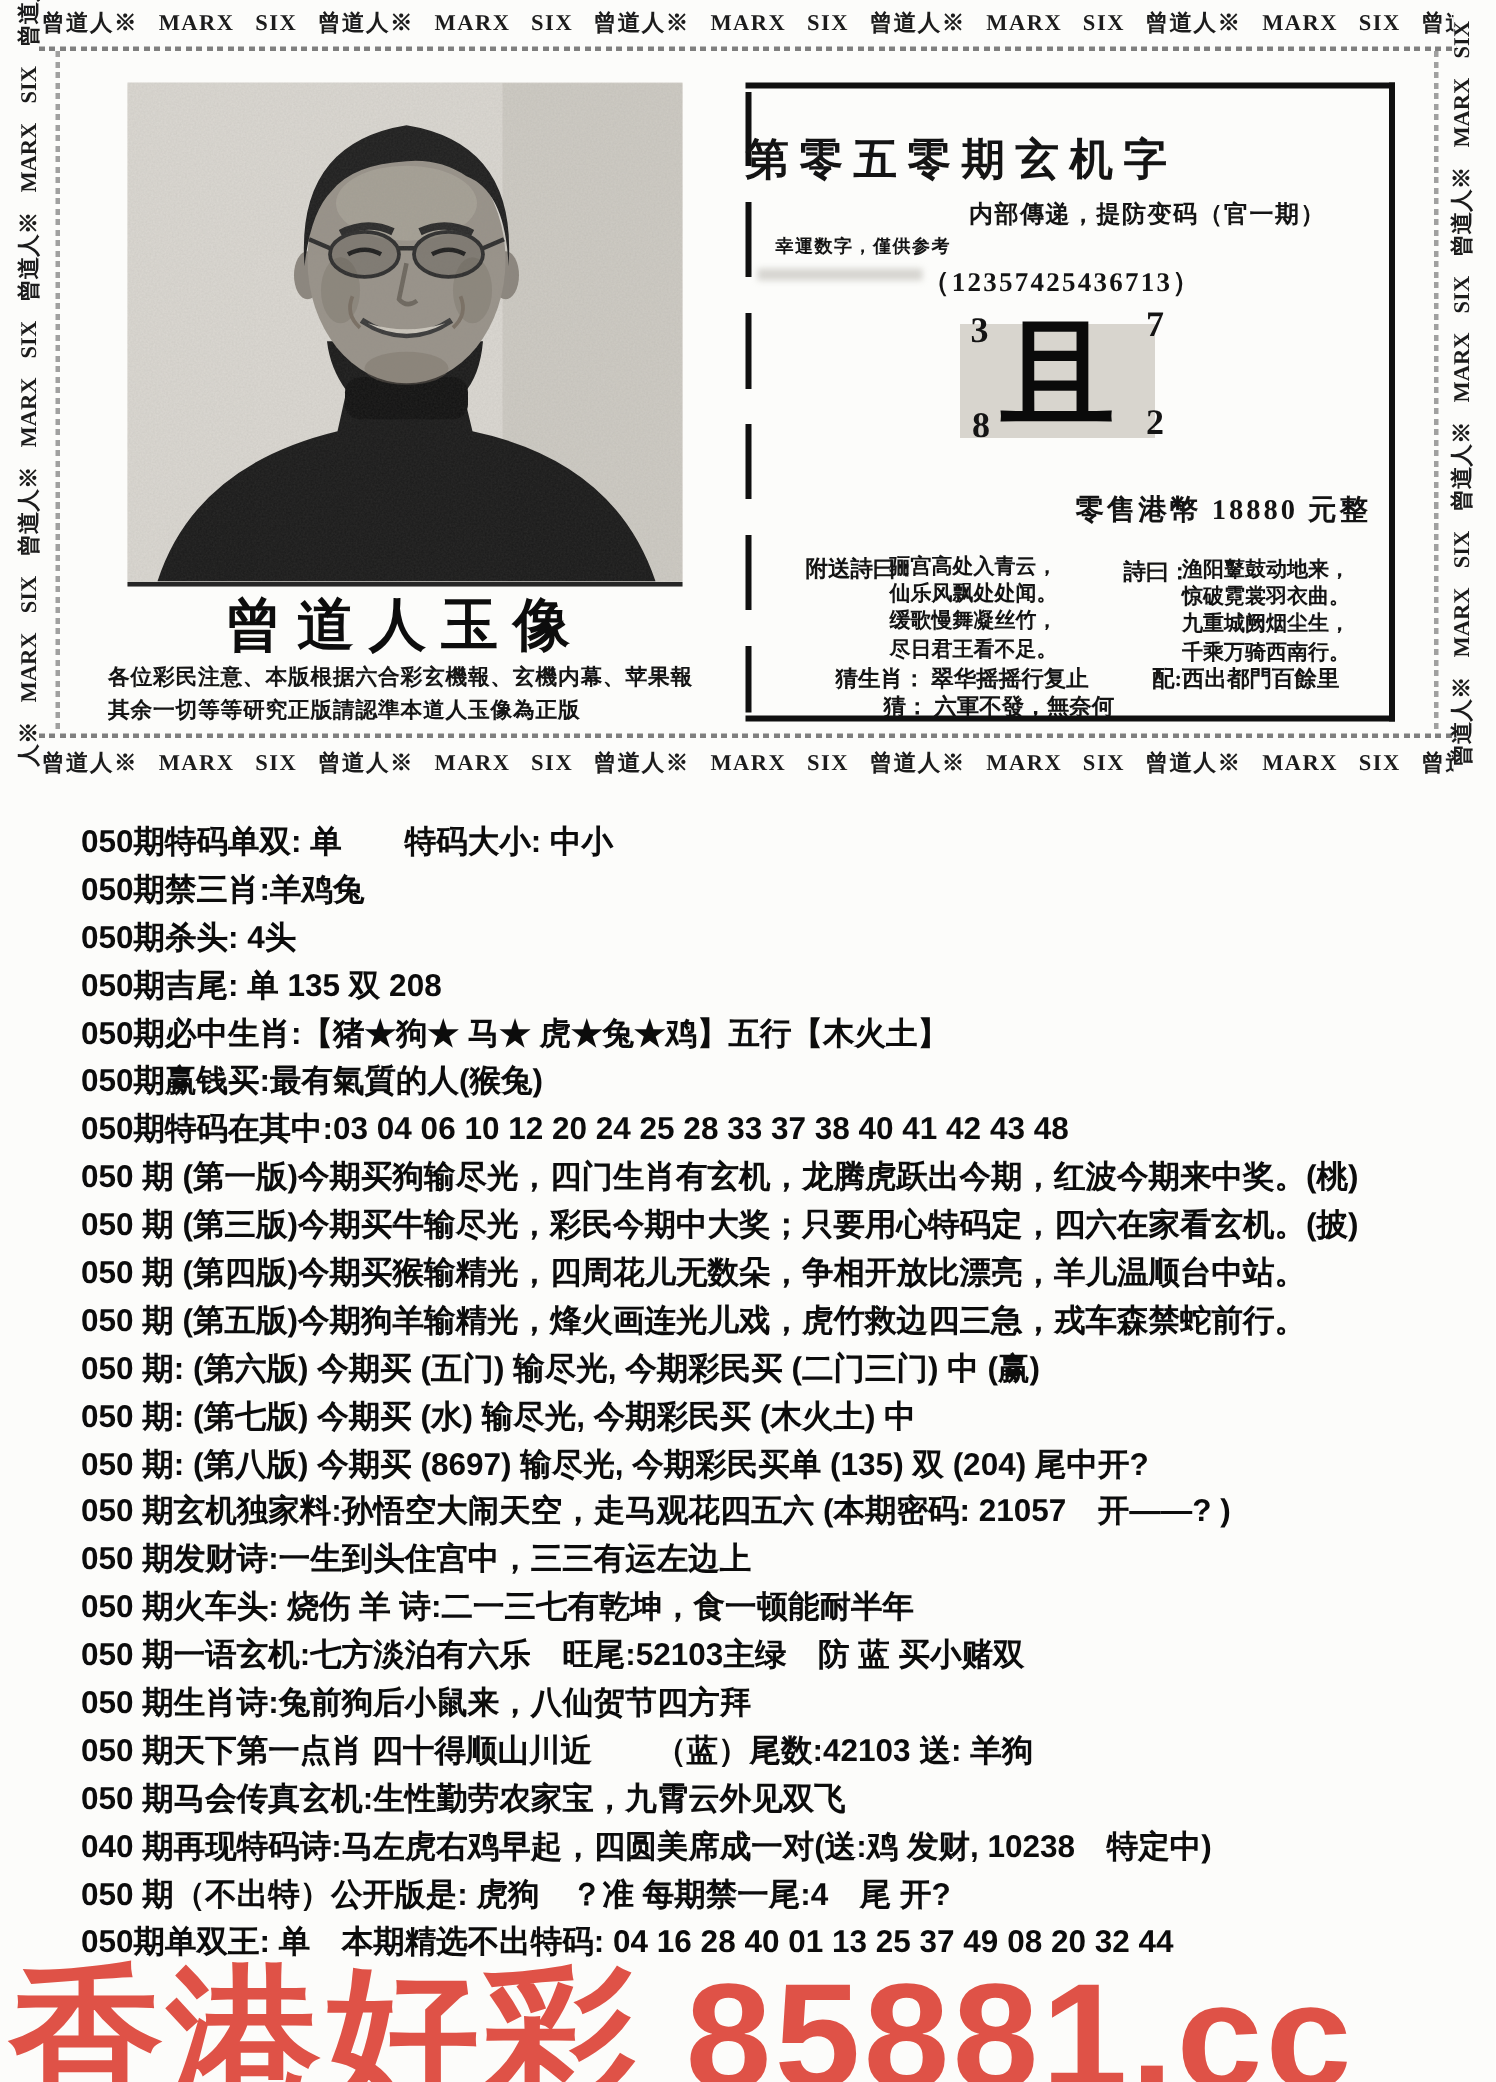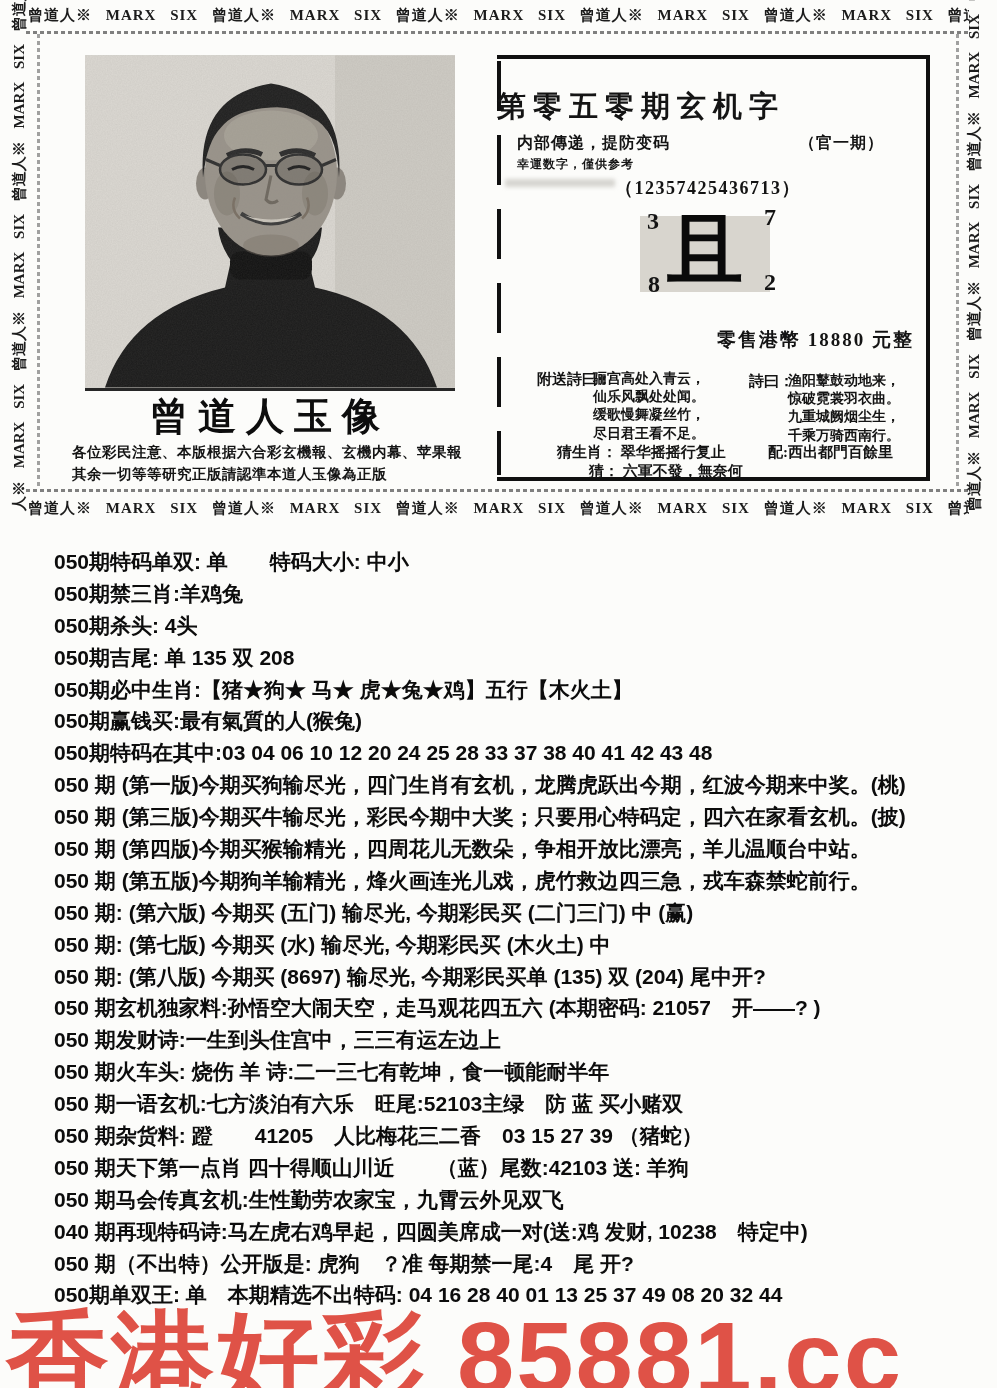--- a/index.html
+++ b/index.html
@@ -33,21 +33,21 @@
          font-family:Liberation Sans, sans-serif;font-weight:700;font-size:14.5px;line-height:22px;letter-spacing:.5px;color:#151515;}
 
   
   .mbox{position:absolute;left:497px;top:55px;width:433px;height:426px;
         border:4px solid #101010;border-left:none;box-sizing:border-box;
         font-family:"Liberation Serif",serif;font-weight:700;color:#141414;}
   .mbox>div{position:absolute;}
   .mbox-leftborder{left:0;top:2px;bottom:2px;width:4px;
         background:repeating-linear-gradient(180deg,#101010 0 50px,transparent 50px 74px);}
   .mbox-title{top:28px;left:0;width:100%;text-align:left;font-size:29px;letter-spacing:7px;}
-  .mbox-sub{top:74px;left:20px;right:42px;display:flex;justify-content:space-between;font-size:16px;letter-spacing:1px;}
+  .mbox-sub{top:74px;left:20px;right:42px;display:flex;justify-content:flex-end;font-size:16px;letter-spacing:1px;}
   .mbox-sub2{top:97px;left:20px;font-size:12px;letter-spacing:1px;}
   .smudge{top:120px;left:8px;width:110px;height:8px;background:#bdbbb5;filter:blur(2px);opacity:.6;}
   .mbox-code{top:117px;left:118px;font-size:18px;letter-spacing:1.5px;}
   .glyph-bg{top:157px;left:143px;width:130px;height:76px;background:#d8d5ce;}
   .glyph{top:151px;left:170px;font-size:76px;line-height:80px;color:#0a0a0a;}
   .cnum{font-size:24px;}
   .n-tl{top:149px;left:150px;} .n-tr{top:145px;left:267px;}
   .n-bl{top:212px;left:151px;} .n-br{top:210px;left:267px;}
   .price{top:268px;left:220px;font-size:19px;letter-spacing:2px;}
   .pl-label{top:311px;left:40px;font-size:15px;}
@@ -174,21 +174,21 @@
       <div class="tip-line">050 期 (第三版)今期买牛输尽光，彩民今期中大奖；只要用心特码定，四六在家看玄机。(披)</div>
       <div class="tip-line">050 期 (第四版)今期买猴输精光，四周花儿无数朵，争相开放比漂亮，羊儿温顺台中站。</div>
       <div class="tip-line">050 期 (第五版)今期狗羊输精光，烽火画连光儿戏，虎竹救边四三急，戎车森禁蛇前行。</div>
       <div class="tip-line">050 期: (第六版) 今期买 (五门) 输尽光, 今期彩民买 (二门三门) 中 (赢)</div>
       <div class="tip-line">050 期: (第七版) 今期买 (水) 输尽光, 今期彩民买 (木火土) 中</div>
       <div class="tip-line">050 期: (第八版) 今期买 (8697) 输尽光, 今期彩民买单 (135) 双 (204) 尾中开?</div>
       <div class="tip-line">050 期玄机独家料:孙悟空大闹天空，走马观花四五六 (本期密码: 21057　开——? )</div>
       <div class="tip-line">050 期发财诗:一生到头住宫中，三三有运左边上</div>
       <div class="tip-line">050 期火车头: 烧伤 羊 诗:二一三七有乾坤，食一顿能耐半年</div>
       <div class="tip-line">050 期一语玄机:七方淡泊有六乐　旺尾:52103主绿　防 蓝 买小赌双</div>
-      <div class="tip-line">050 期杂货料: 蹬　　41205　人比梅花三二香　03 15 27 39 （猪蛇）</div>
+      <div class="tip-line">050 期生肖诗:兔前狗后小鼠来，八仙贺节四方拜</div>
       <div class="tip-line">050 期天下第一点肖 四十得顺山川近　　（蓝）尾数:42103 送: 羊狗</div>
       <div class="tip-line">050 期马会传真玄机:生性勤劳农家宝，九霄云外见双飞</div>
       <div class="tip-line">040 期再现特码诗:马左虎右鸡早起，四圆美席成一对(送:鸡 发财, 10238　特定中)</div>
       <div class="tip-line">050 期（不出特）公开版是: 虎狗　？准 每期禁一尾:4　尾 开?</div>
       <div class="tip-line">050期单双王: 单　本期精选不出特码: 04 16 28 40 01 13 25 37 49 08 20 32 44</div>
     </div>
 
   <div class="watermark" style="color: rgb(221, 53, 39); opacity: 0.85;">香港好彩 85881.cc</div>
 
 </div>

